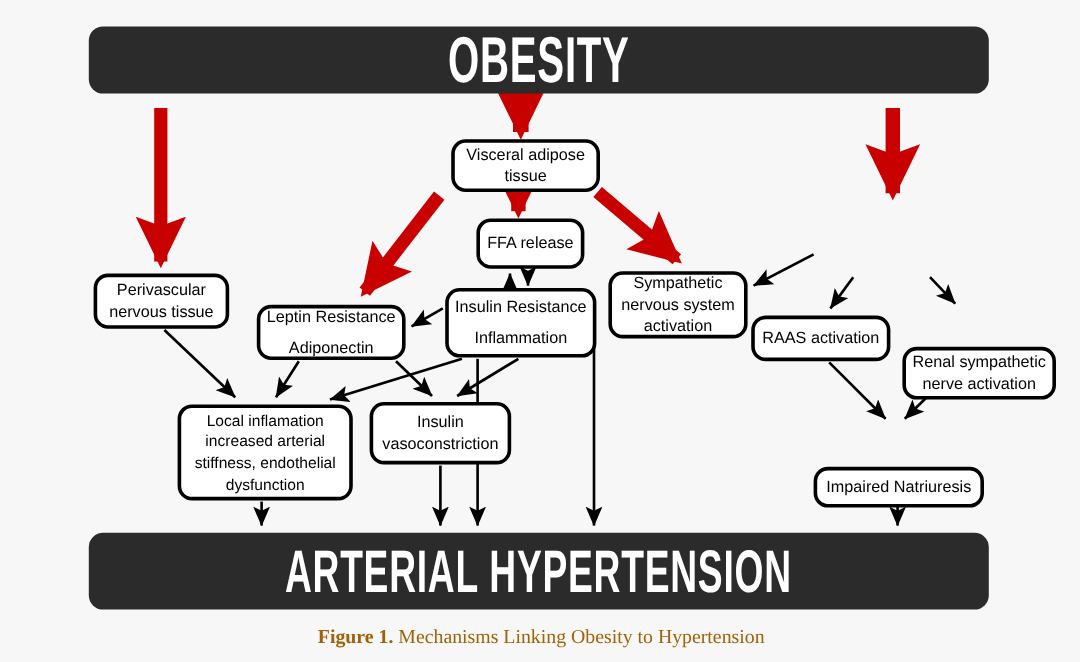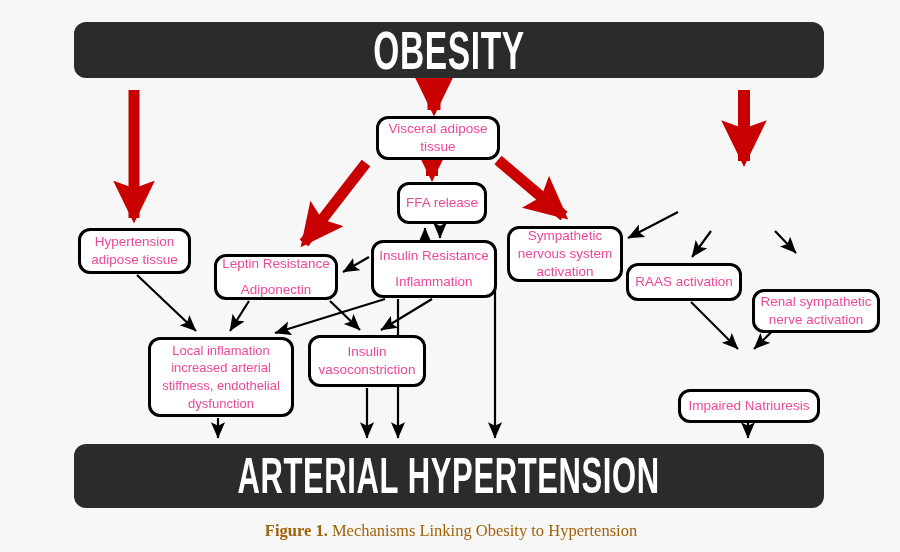--- a/index.html
+++ b/index.html
@@ -45,21 +45,21 @@
   .node{
     position:absolute;
     box-sizing:border-box;
     background:#ffffff;
     border:3px solid #000000;
     border-radius:12px;
     display:flex;
     align-items:center;
     justify-content:center;
     text-align:center;
-    color:#ec4899;
+    color:#000000;
     font-size:13.5px;
     line-height:1.35;
     padding:2px 5px;
     font-family:"Liberation Sans", sans-serif;
   }
   .node .txt{display:block;width:100%;}
   .node.wide{font-size:13px;}
   .node.spacious{line-height:1.9;}
 
   #n-visceral   {left:376px;top:116px;width:124px;height:44px;}
@@ -198,21 +198,21 @@
 
   <div class="node" id="n-visceral">
     <span class="txt">Visceral adipose tissue</span>
   </div>
 
   <div class="node" id="n-ffa">
     <span class="txt">FFA release</span>
   </div>
 
   <div class="node" id="n-perivasc">
-    <span class="txt">Hypertension adipose tissue</span>
+    <span class="txt">Perivascular nervous tissue</span>
   </div>
 
   <div class="node spacious" id="n-leptin">
     <span class="txt">Leptin Resistance
 Adiponectin</span>
   </div>
 
   <div class="node spacious" id="n-insulin">
     <span class="txt">Insulin Resistance
 Inflammation</span>

